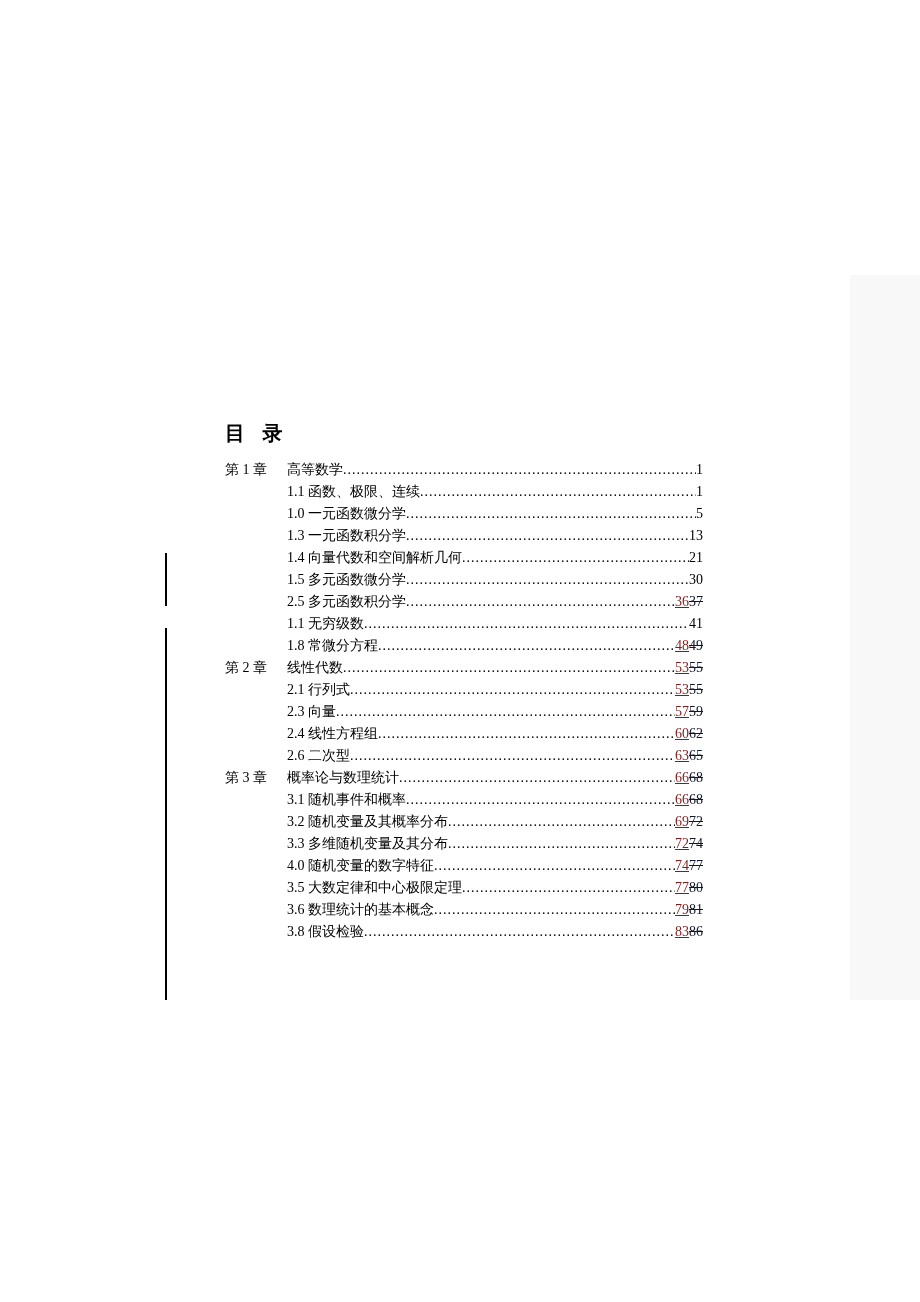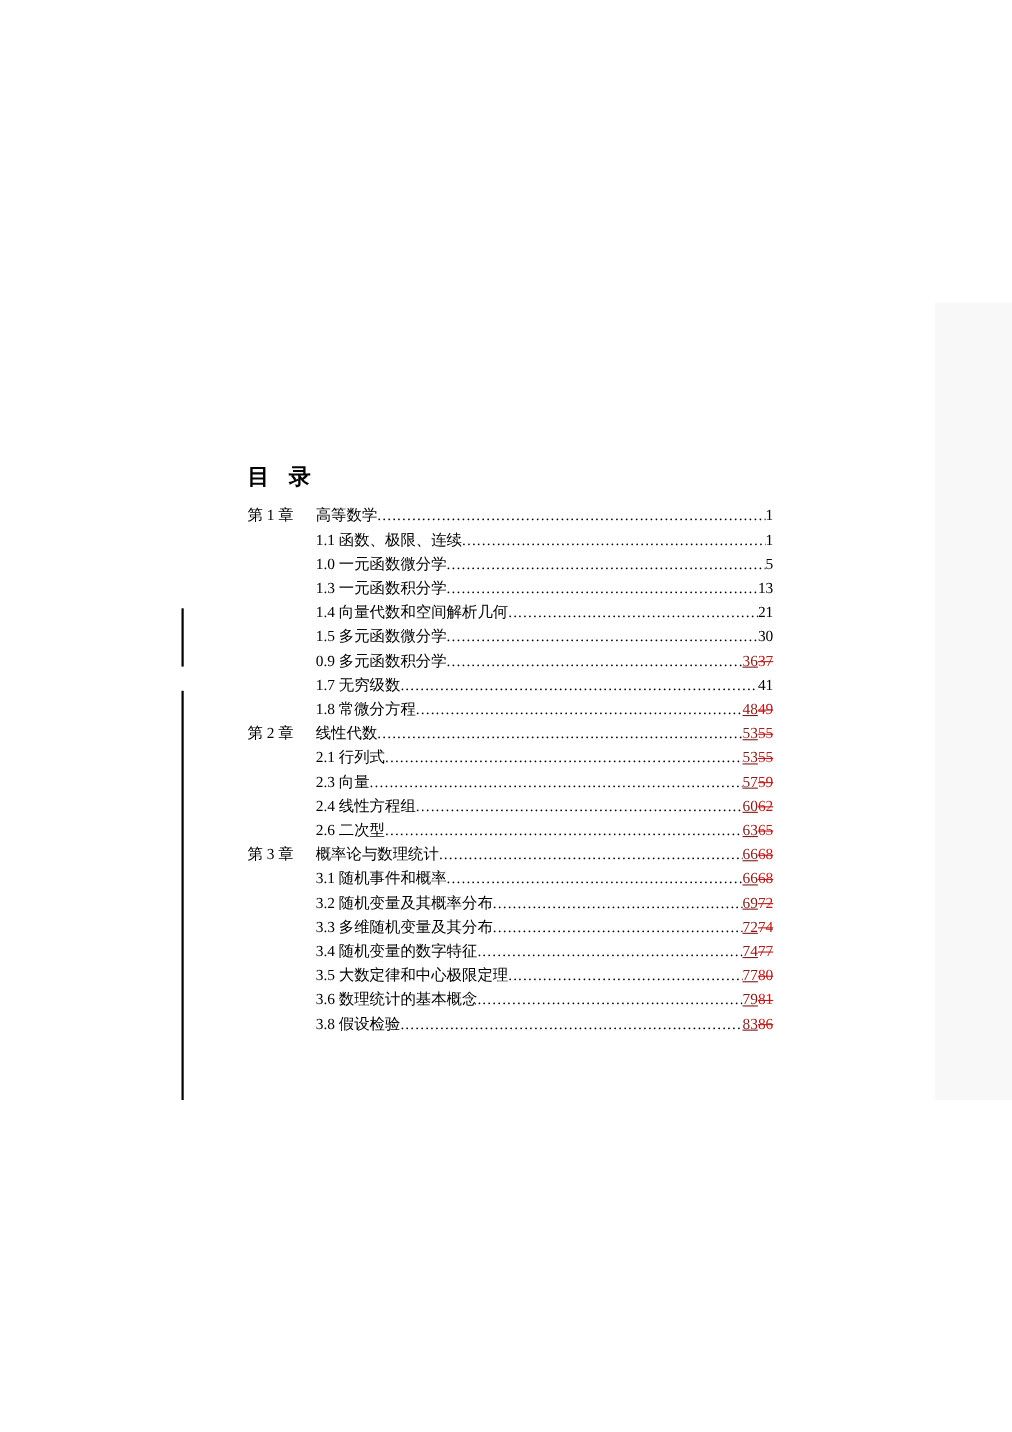--- a/index.html
+++ b/index.html
@@ -71,21 +71,21 @@
     overflow: hidden;
   }
   .pg {
     flex: 0 0 auto;
   }
   .pg .ins {
     color: #7f1d1d;
     text-decoration: underline;
   }
   .pg .del {
-    color: #b91c1c;
+    color: #0f172a;
     text-decoration: line-through;
   }
 </style>
 </head>
 <body>
 
 <div class="comment-bg"></div>
 
 <div id="bars">
     <div class="change-bar" style="top: 553px; height: 53px;"></div>
@@ -126,27 +126,27 @@
         <span class="pg">21</span>
       </div>
       <div class="entry">
         <span class="chap-col"></span>
         <span class="label">1.5 多元函数微分学</span>
         <span class="leader"></span>
         <span class="pg">30</span>
       </div>
       <div class="entry">
         <span class="chap-col"></span>
-        <span class="label">0.9 多元函数积分学</span>
+        <span class="label">2.5 多元函数积分学</span>
         <span class="leader"></span>
         <span class="pg"><span class="ins">36</span><span class="del">37</span></span>
       </div>
       <div class="entry">
         <span class="chap-col"></span>
-        <span class="label">1.7 无穷级数</span>
+        <span class="label">1.1 无穷级数</span>
         <span class="leader"></span>
         <span class="pg">41</span>
       </div>
       <div class="entry">
         <span class="chap-col"></span>
         <span class="label">1.8 常微分方程</span>
         <span class="leader"></span>
         <span class="pg"><span class="ins">48</span><span class="del">49</span></span>
       </div>
       <div class="entry">
@@ -198,21 +198,21 @@
         <span class="pg"><span class="ins">69</span><span class="del">72</span></span>
       </div>
       <div class="entry">
         <span class="chap-col"></span>
         <span class="label">3.3 多维随机变量及其分布</span>
         <span class="leader"></span>
         <span class="pg"><span class="ins">72</span><span class="del">74</span></span>
       </div>
       <div class="entry">
         <span class="chap-col"></span>
-        <span class="label">3.4 随机变量的数字特征</span>
+        <span class="label">4.0 随机变量的数字特征</span>
         <span class="leader"></span>
         <span class="pg"><span class="ins">74</span><span class="del">77</span></span>
       </div>
       <div class="entry">
         <span class="chap-col"></span>
         <span class="label">3.5 大数定律和中心极限定理</span>
         <span class="leader"></span>
         <span class="pg"><span class="ins">77</span><span class="del">80</span></span>
       </div>
       <div class="entry">

